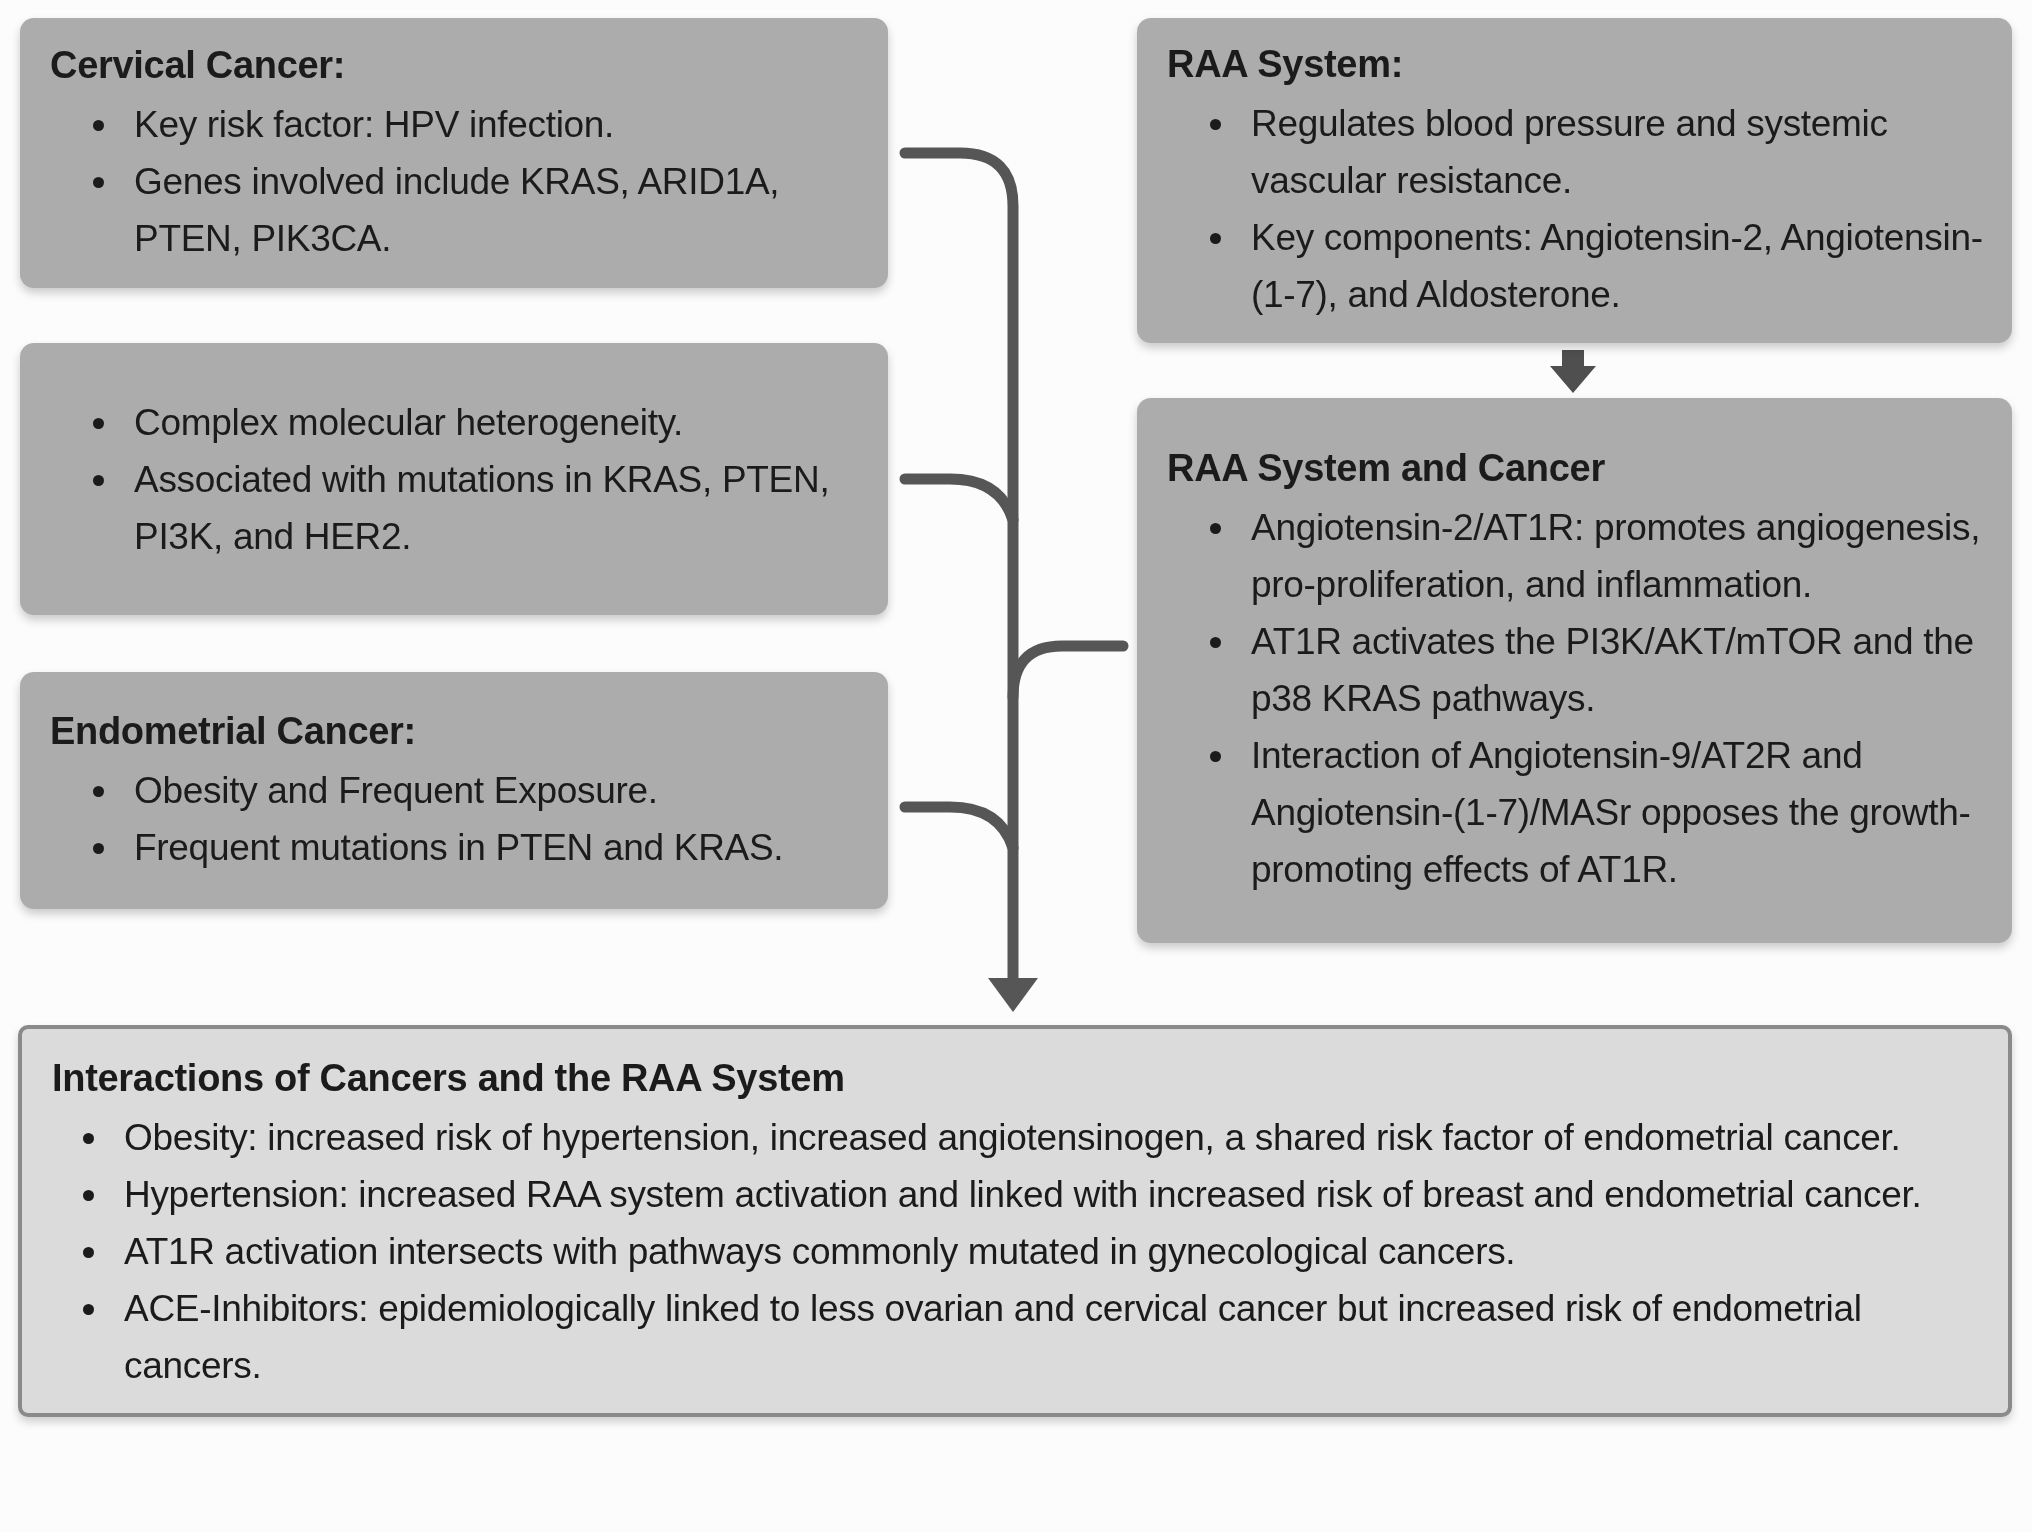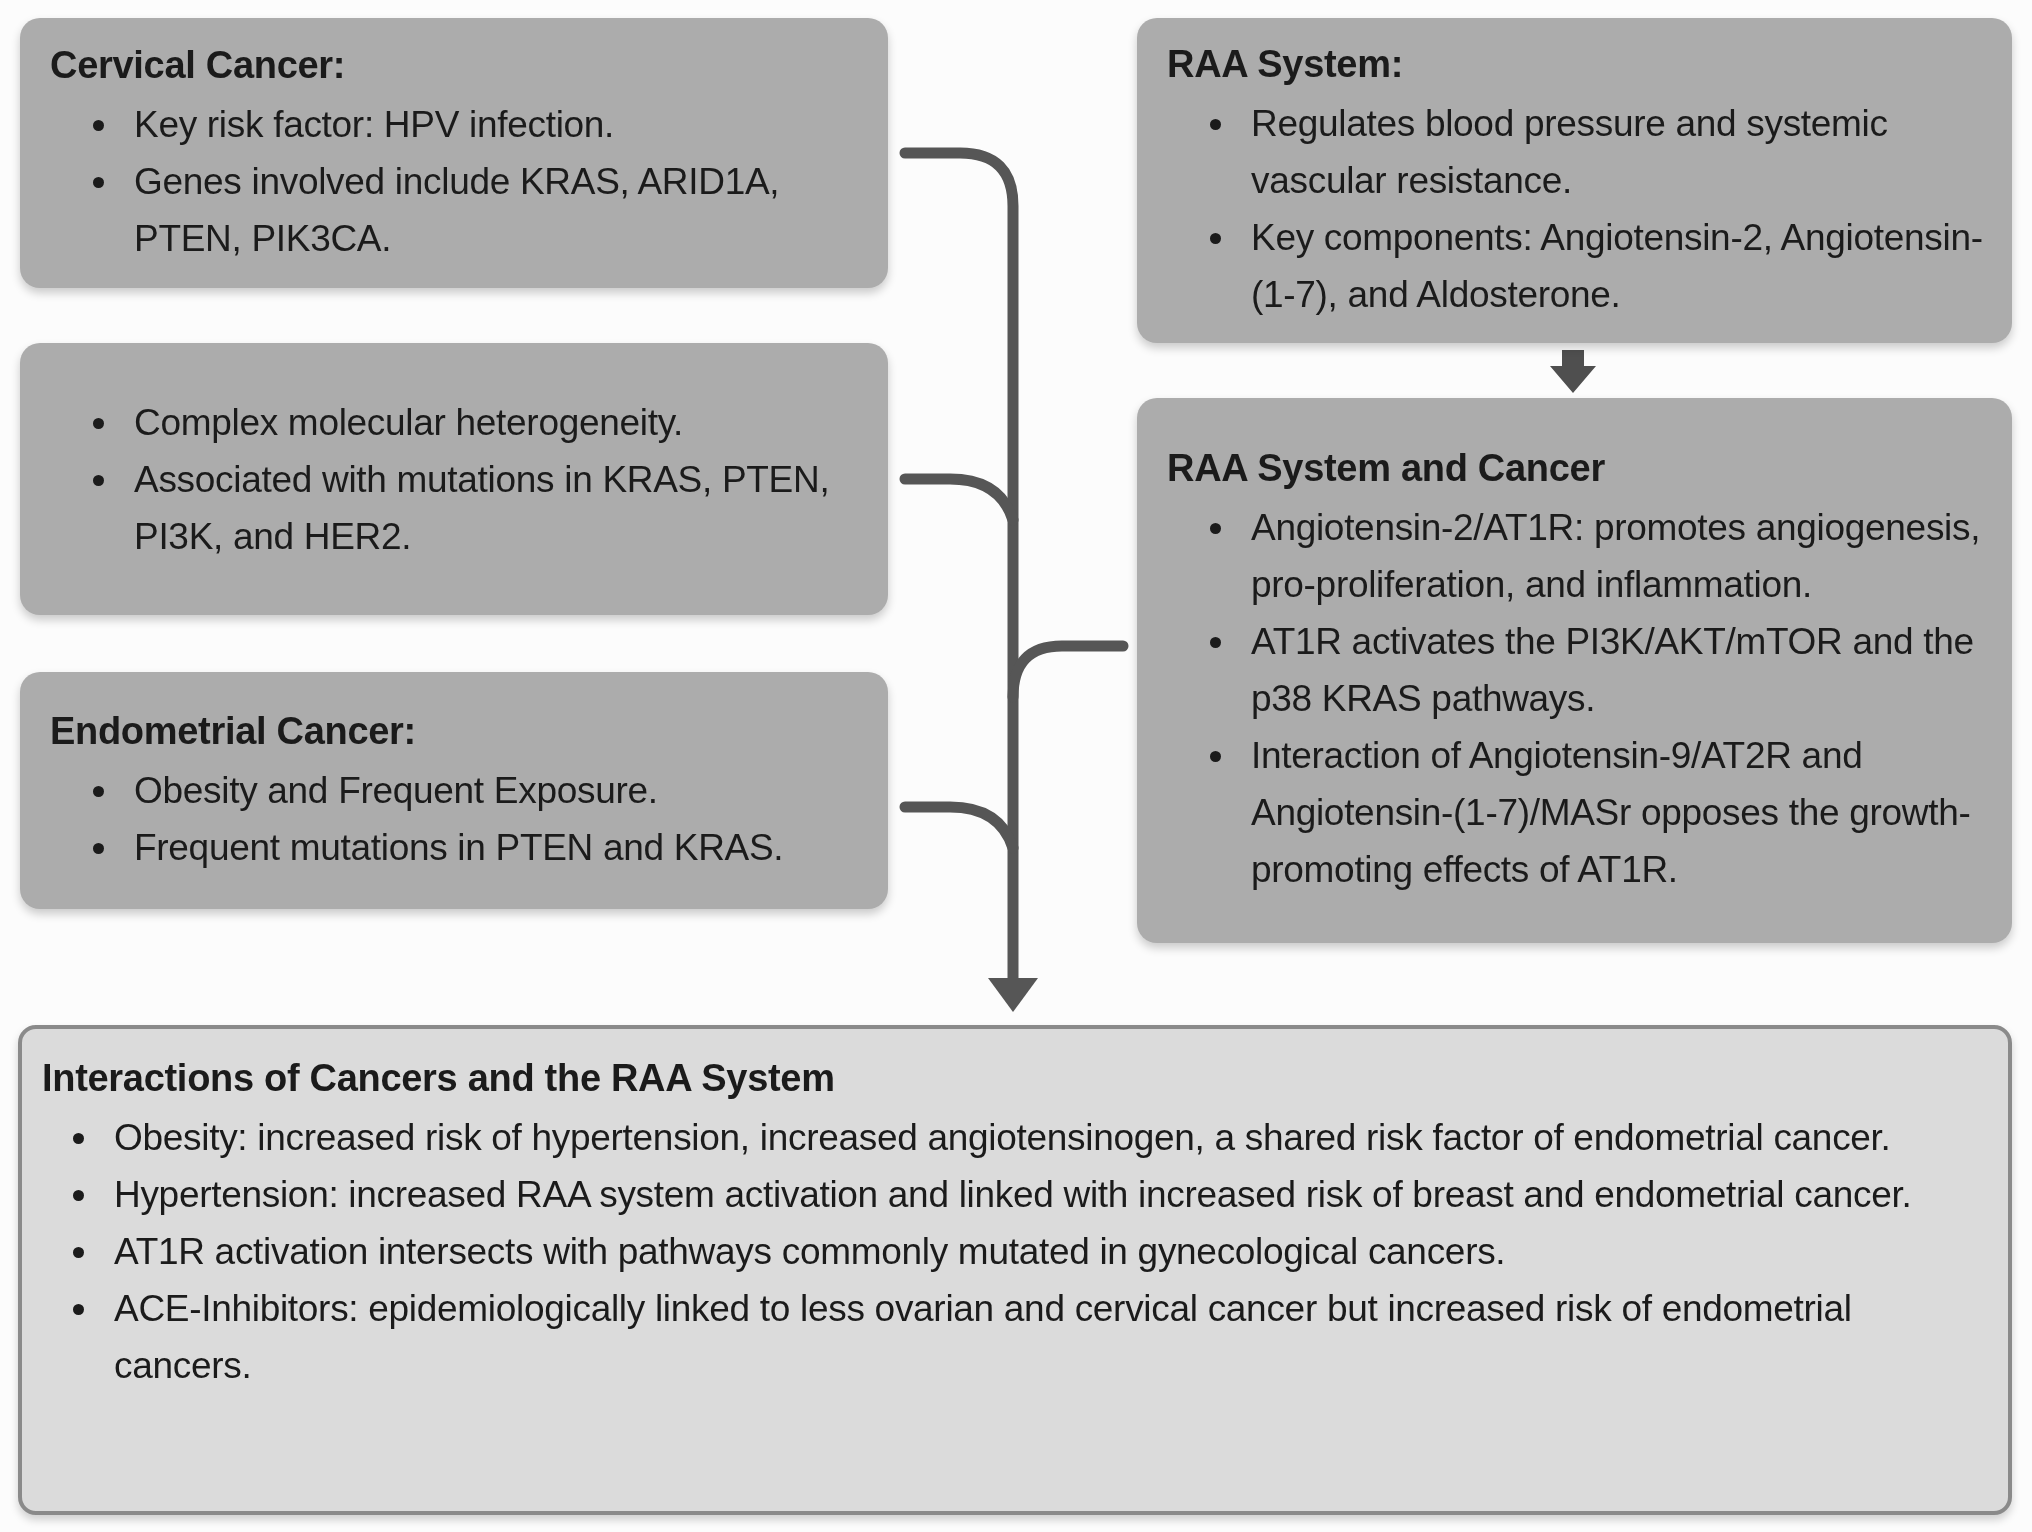--- a/index.html
+++ b/index.html
@@ -20,21 +20,21 @@
     color: var(--text);
   }
   .canvas {
     position: relative;
     width: 2032px; height: 1532px;
     overflow: hidden;
   }
   .gbox {
     position: absolute;
     background: var(--box-fill);
-    border-radius: 20px;
+    border-radius: 14px;
     padding: 18px 23px 18px 30px;
     display: flex;
     flex-direction: column;
     justify-content: center;
     box-shadow: 0 5px 10px rgba(0,0,0,0.20);
   }
   .gbox h2, .bottom-box h2 {
     margin: 0 0 6px 0;
     font-size: 38px;
     line-height: 50px;
@@ -50,25 +50,25 @@
   .gbox li, .bottom-box li {
     font-size: 37px;
     line-height: 57px;
     letter-spacing: -0.3px;
     padding-left: 12px;
     color: var(--text);
   }
   .bottom-box {
     position: absolute;
     left: 18px; top: 1025px;
-    width: 1994px; height: 490px;
+    width: 1994px; height: 392px;
     background: var(--bottom-fill);
     border: 4px solid var(--bottom-border);
-    border-radius: 18px;
-    padding: 24px 40px 18px 20px;
+    border-radius: 10px;
+    padding: 24px 40px 18px 30px;
     box-shadow: 0 5px 9px rgba(0,0,0,0.18);
   }
   .bottom-box ul { padding-left: 60px; }
   .connectors {
     position: absolute;
     inset: 0;
     pointer-events: none;
   }
   
   #box-cervical    { left: 20px;   top: 18px;  width: 868px; height: 270px; }

